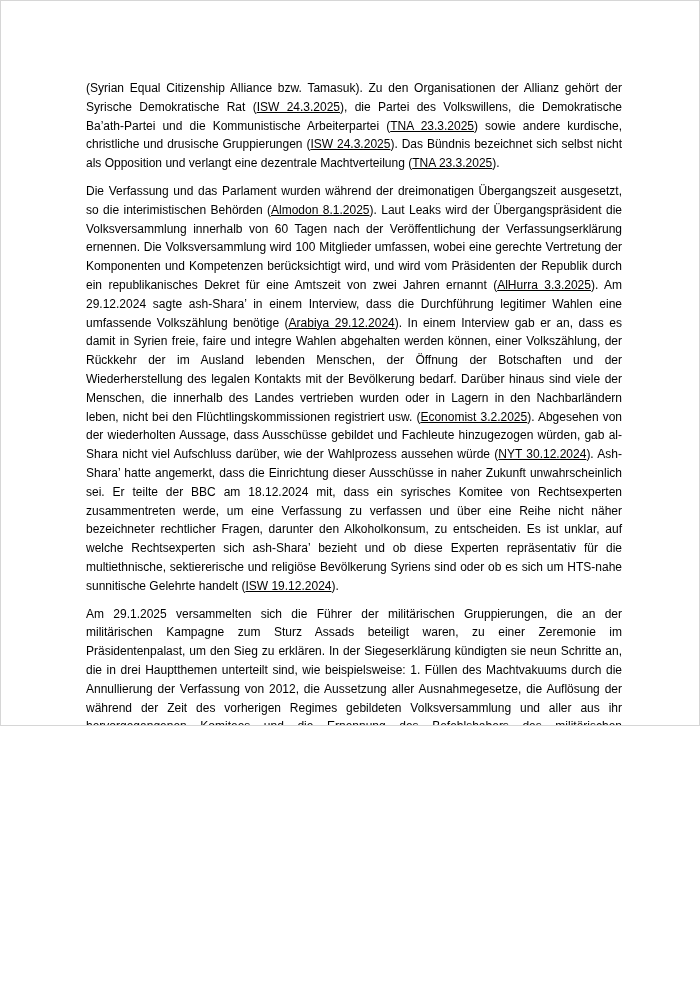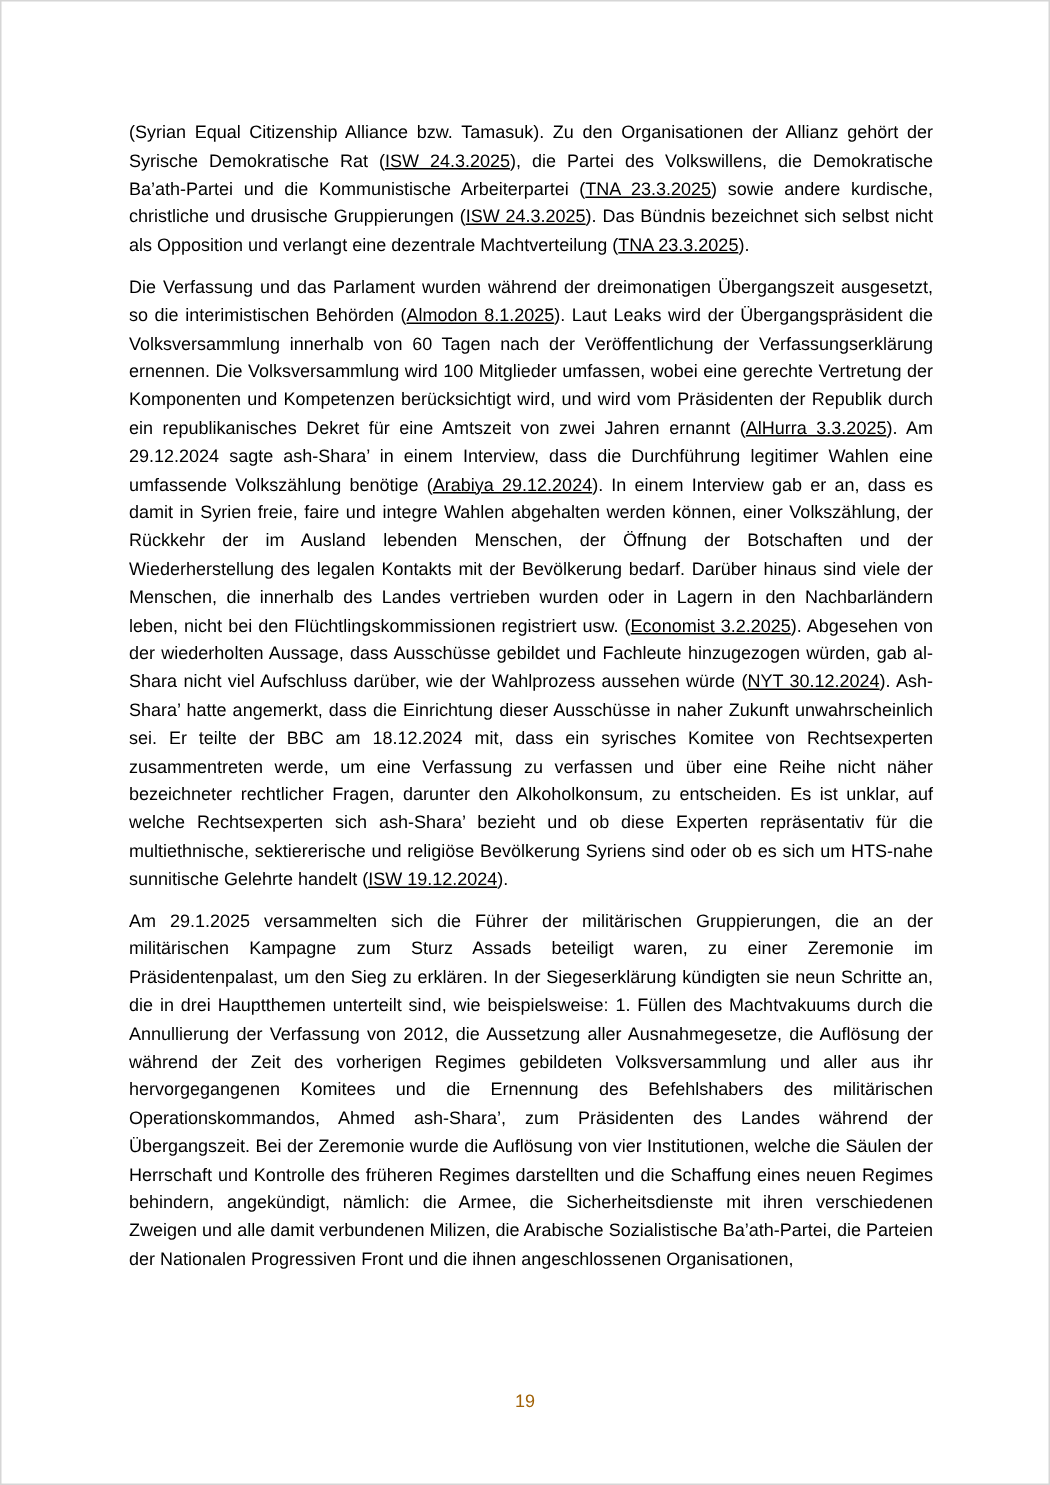--- a/index.html
+++ b/index.html
@@ -3,21 +3,21 @@
 <meta charset="utf-8">
 <style>
   html, body {
     margin: 0;
     padding: 0;
     background: #ffffff;
   }
   .page {
     position: relative;
     width: 700px;
-    height: 990px;
+    height: 726px;
     background: #ffffff;
     color: #000000;
     font-family: "Liberation Sans", sans-serif;
     overflow: hidden;
     box-sizing: border-box;
     border: 1px solid #d6d6d6;
     padding-left: 29px;
   }
   .content {
     position: absolute;

